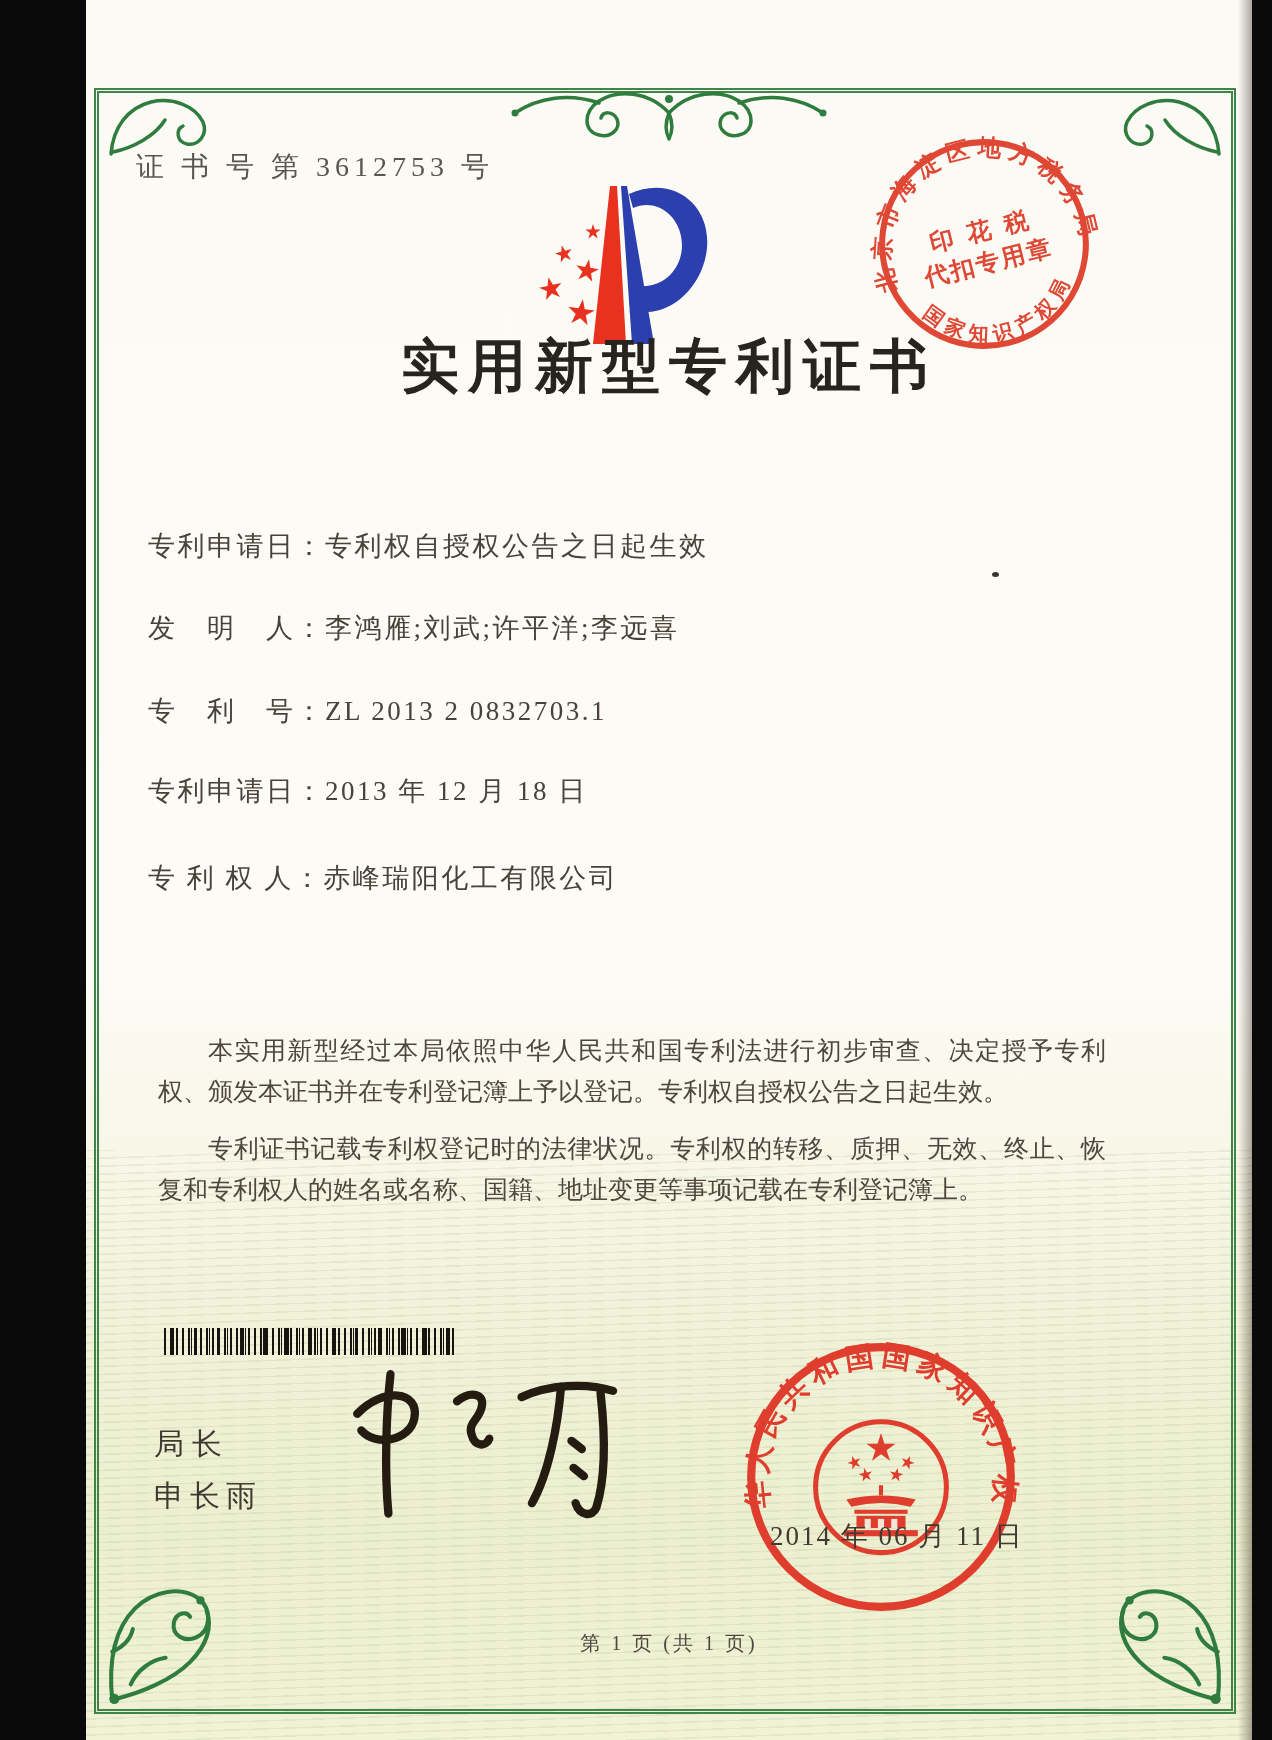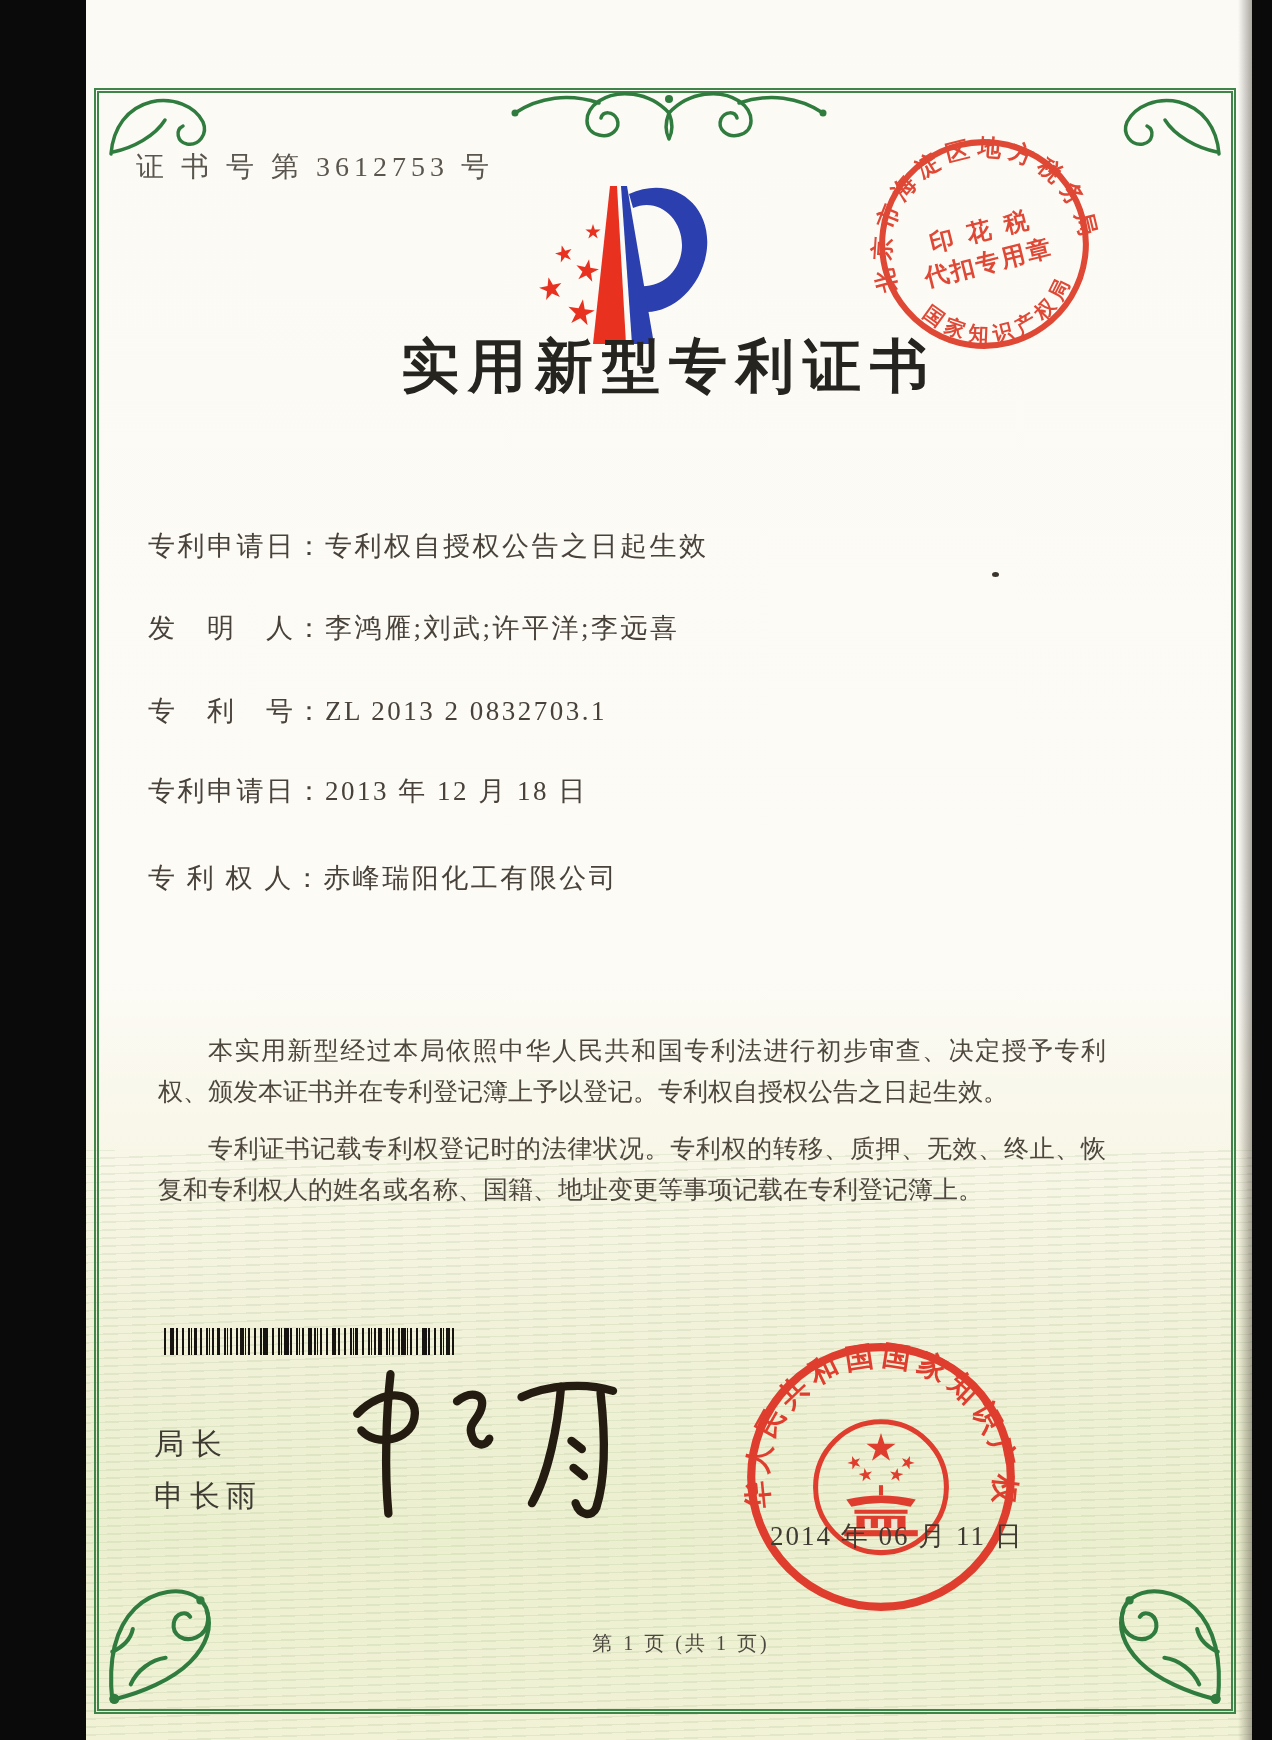--- a/index.html
+++ b/index.html
@@ -41,21 +41,21 @@
   .director-name{position:absolute;left:68px;top:1476px;font-size:30px;color:#3d3b32;letter-spacing:6px;
       font-family:"Liberation Sans", sans-serif;}
   .signature{position:absolute;left:236px;top:1368px;width:320px;height:156px;}
 
   .tax-stamp{position:absolute;left:782px;top:128px;width:232px;height:232px;transform:rotate(-14deg);opacity:.93;}
   .logo{position:absolute;left:400px;top:172px;width:232px;height:188px;}
   .seal{position:absolute;left:656px;top:1338px;width:278px;height:278px;opacity:.95;}
   .seal-date{position:absolute;left:684px;top:1518px;font-size:27px;color:#3f3a32;letter-spacing:2px;
       white-space:nowrap;z-index:5;}
   .footer{position:absolute;left:0;top:1630px;width:100%;text-align:center;font-size:20px;color:#4c483f;
-      letter-spacing:3px;padding-left:12px;}
+      letter-spacing:3px;}
   .ink-dot{position:absolute;left:906px;top:572px;width:7px;height:5px;border-radius:50%;background:#3a342c;}
 </style>
 </head>
 <body>
 
 <div id="page">
   <div class="paper">
     <div class="guilloche"></div>
     <div class="edge-shade"></div>
     <div class="frame"></div>

